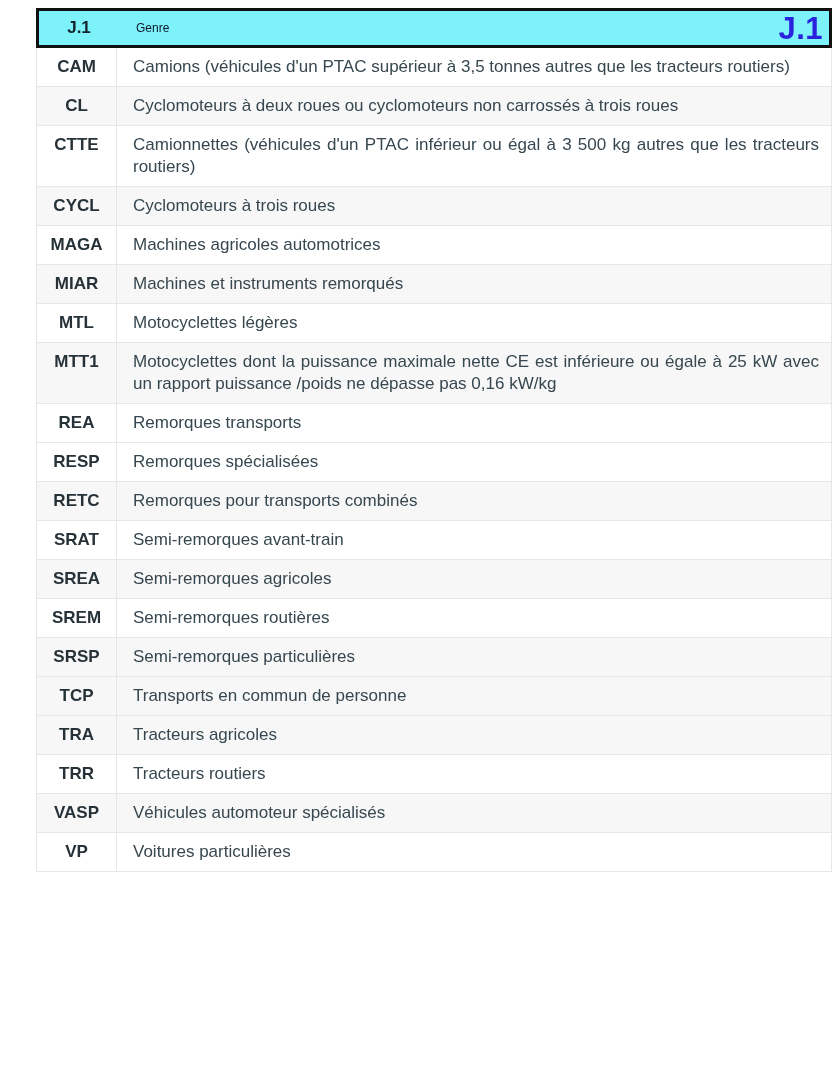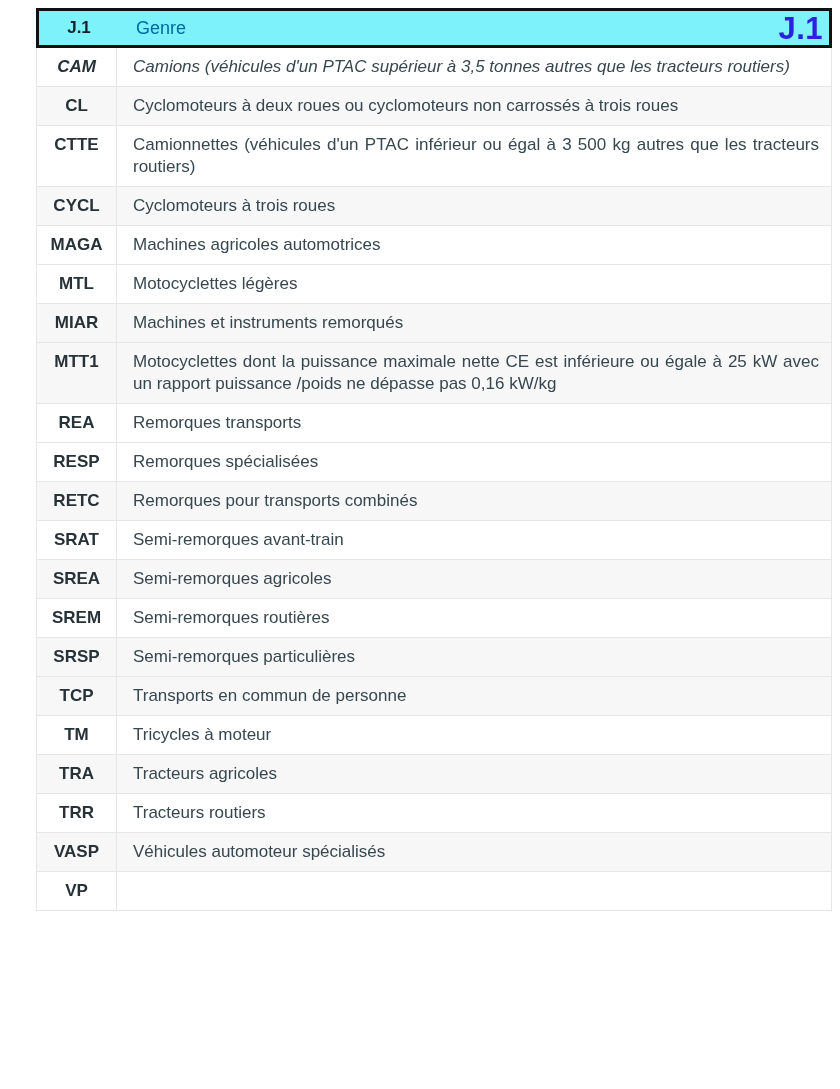--- a/index.html
+++ b/index.html
@@ -35,22 +35,22 @@
   .header-code{
     width:80px;
     flex:0 0 80px;
     text-align:center;
     font-weight:700;
     font-size:17px;
     color:#14232b;
   }
   .header-label{
     padding-left:17px;
-    font-size:18px;
-    color:#0369a1;
+    font-size:12px;
+    color:#0f172a;
   }
   .header-badge{
     margin-left:auto;
     padding-right:6px;
     font-weight:700;
     font-size:31px;
     line-height:1;
     color:var(--badge-text);
     letter-spacing:0.5px;
   }
@@ -59,21 +59,21 @@
     border-left:1px solid var(--grid-line);
     border-right:1px solid var(--grid-line);
     border-bottom:1px solid var(--grid-line);
   }
   .row{
     display:flex;
     align-items:stretch;
     background:#ffffff;
     border-top:1px solid var(--grid-line);
   }
-  .row:first-child{border-top:none;font-style:italic;}
+  .row:first-child{border-top:none;}
   .row.striped{background:var(--stripe-bg);}
   .cell{
     padding:8px 6px;
     font-size:17px;
     line-height:22px;
   }
   .cell.code{
     width:80px;
     flex:0 0 80px;
     text-align:center;
@@ -145,40 +145,40 @@
 
     <div class="row">
       <div class="cell code">
           <span>MAGA</span>
         </div>
       <div class="cell desc">
           <span>Machines agricoles automotrices</span>
         </div>
     </div>
 
+    <div class="row striped">
+      <div class="cell code">
+          <span>MIAR</span>
+        </div>
+      <div class="cell desc">
+          <span>Machines et instruments remorqués</span>
+        </div>
+    </div>
+
     <div class="row">
       <div class="cell code">
           <span>MTL</span>
         </div>
       <div class="cell desc">
           <span>Motocyclettes légères</span>
         </div>
     </div>
 
     <div class="row striped">
       <div class="cell code">
-          <span>MIAR</span>
-        </div>
-      <div class="cell desc">
-          <span>Machines et instruments remorqués</span>
-        </div>
-    </div>
-
-    <div class="row striped">
-      <div class="cell code">
           <span>MTT1</span>
         </div>
       <div class="cell desc">
           <span>Motocyclettes dont la puissance maximale nette CE est inférieure ou égale à 25 kW avec un rapport puissance /poids ne dépasse pas 0,16 kW/kg</span>
         </div>
     </div>
 
 
 
     <div class="row">
@@ -248,28 +248,20 @@
 
     <div class="row striped">
       <div class="cell code">
           <span>TCP</span>
         </div>
       <div class="cell desc">
           <span>Transports en commun de personne</span>
         </div>
     </div>
 
-    <div class="row">
-      <div class="cell code">
-          <span>TM</span>
-        </div>
-      <div class="cell desc">
-          <span>Tricycles à moteur</span>
-        </div>
-    </div>
 
     <div class="row striped">
       <div class="cell code">
           <span>TRA</span>
         </div>
       <div class="cell desc">
           <span>Tracteurs agricoles</span>
         </div>
     </div>
 
@@ -288,16 +280,19 @@
         </div>
       <div class="cell desc">
           <span>Véhicules automoteur spécialisés</span>
         </div>
     </div>
 
     <div class="row">
       <div class="cell code">
           <span>VP</span>
         </div>
+      <div class="cell desc">
+          <span>Voitures particulières</span>
+        </div>
     </div>
   </div>
 
 </div>
 
 </body></html>

